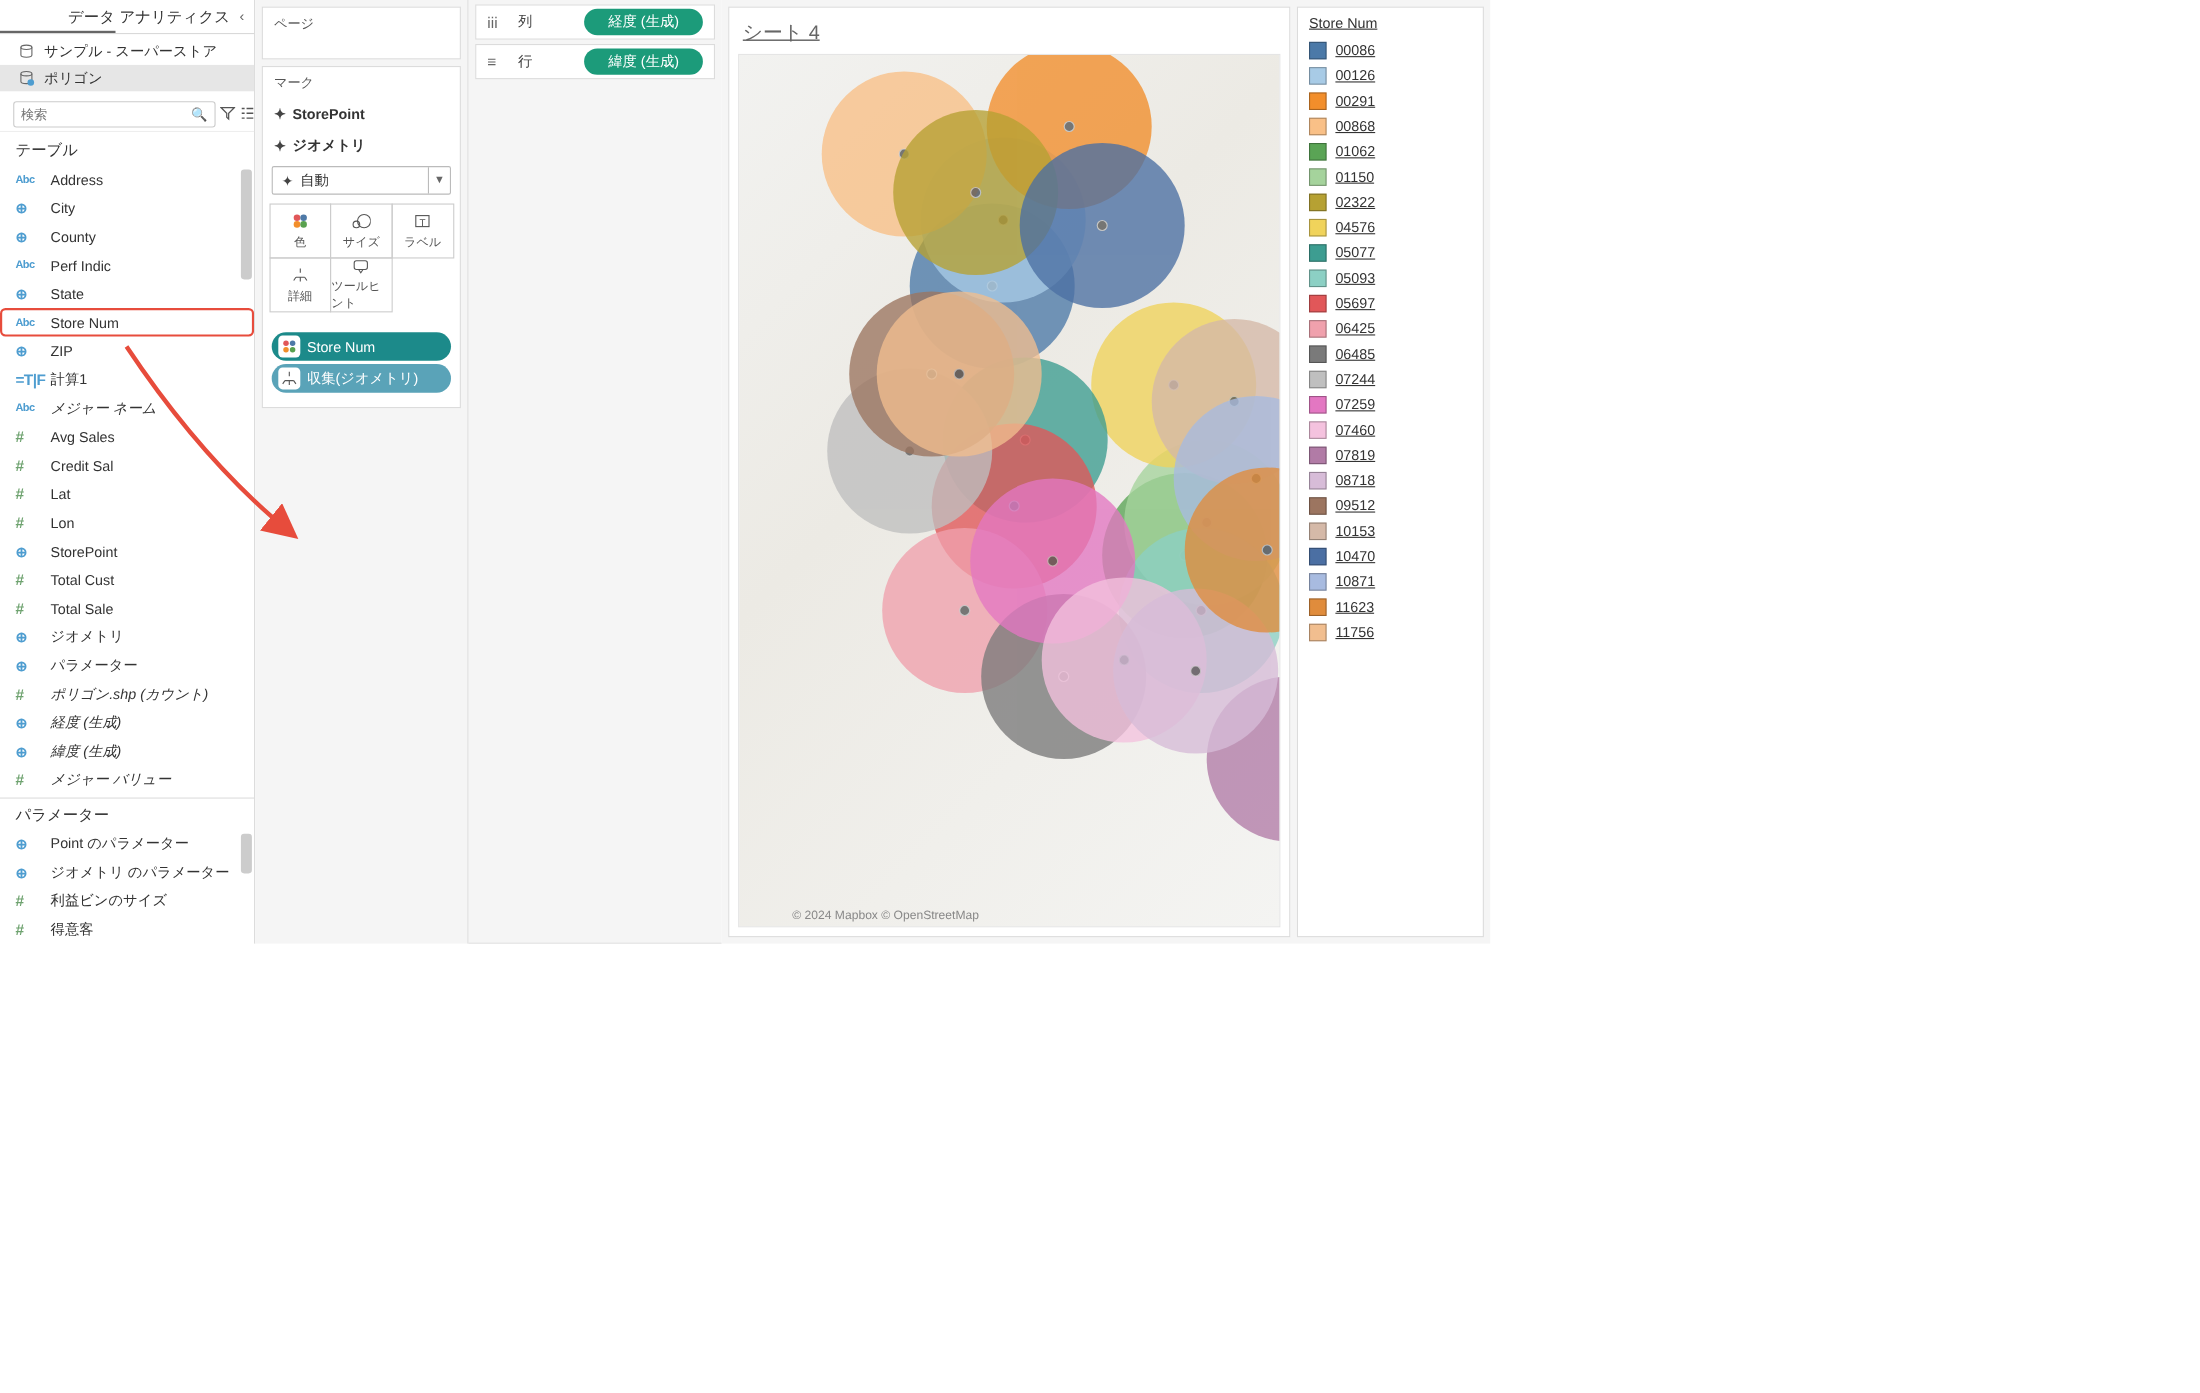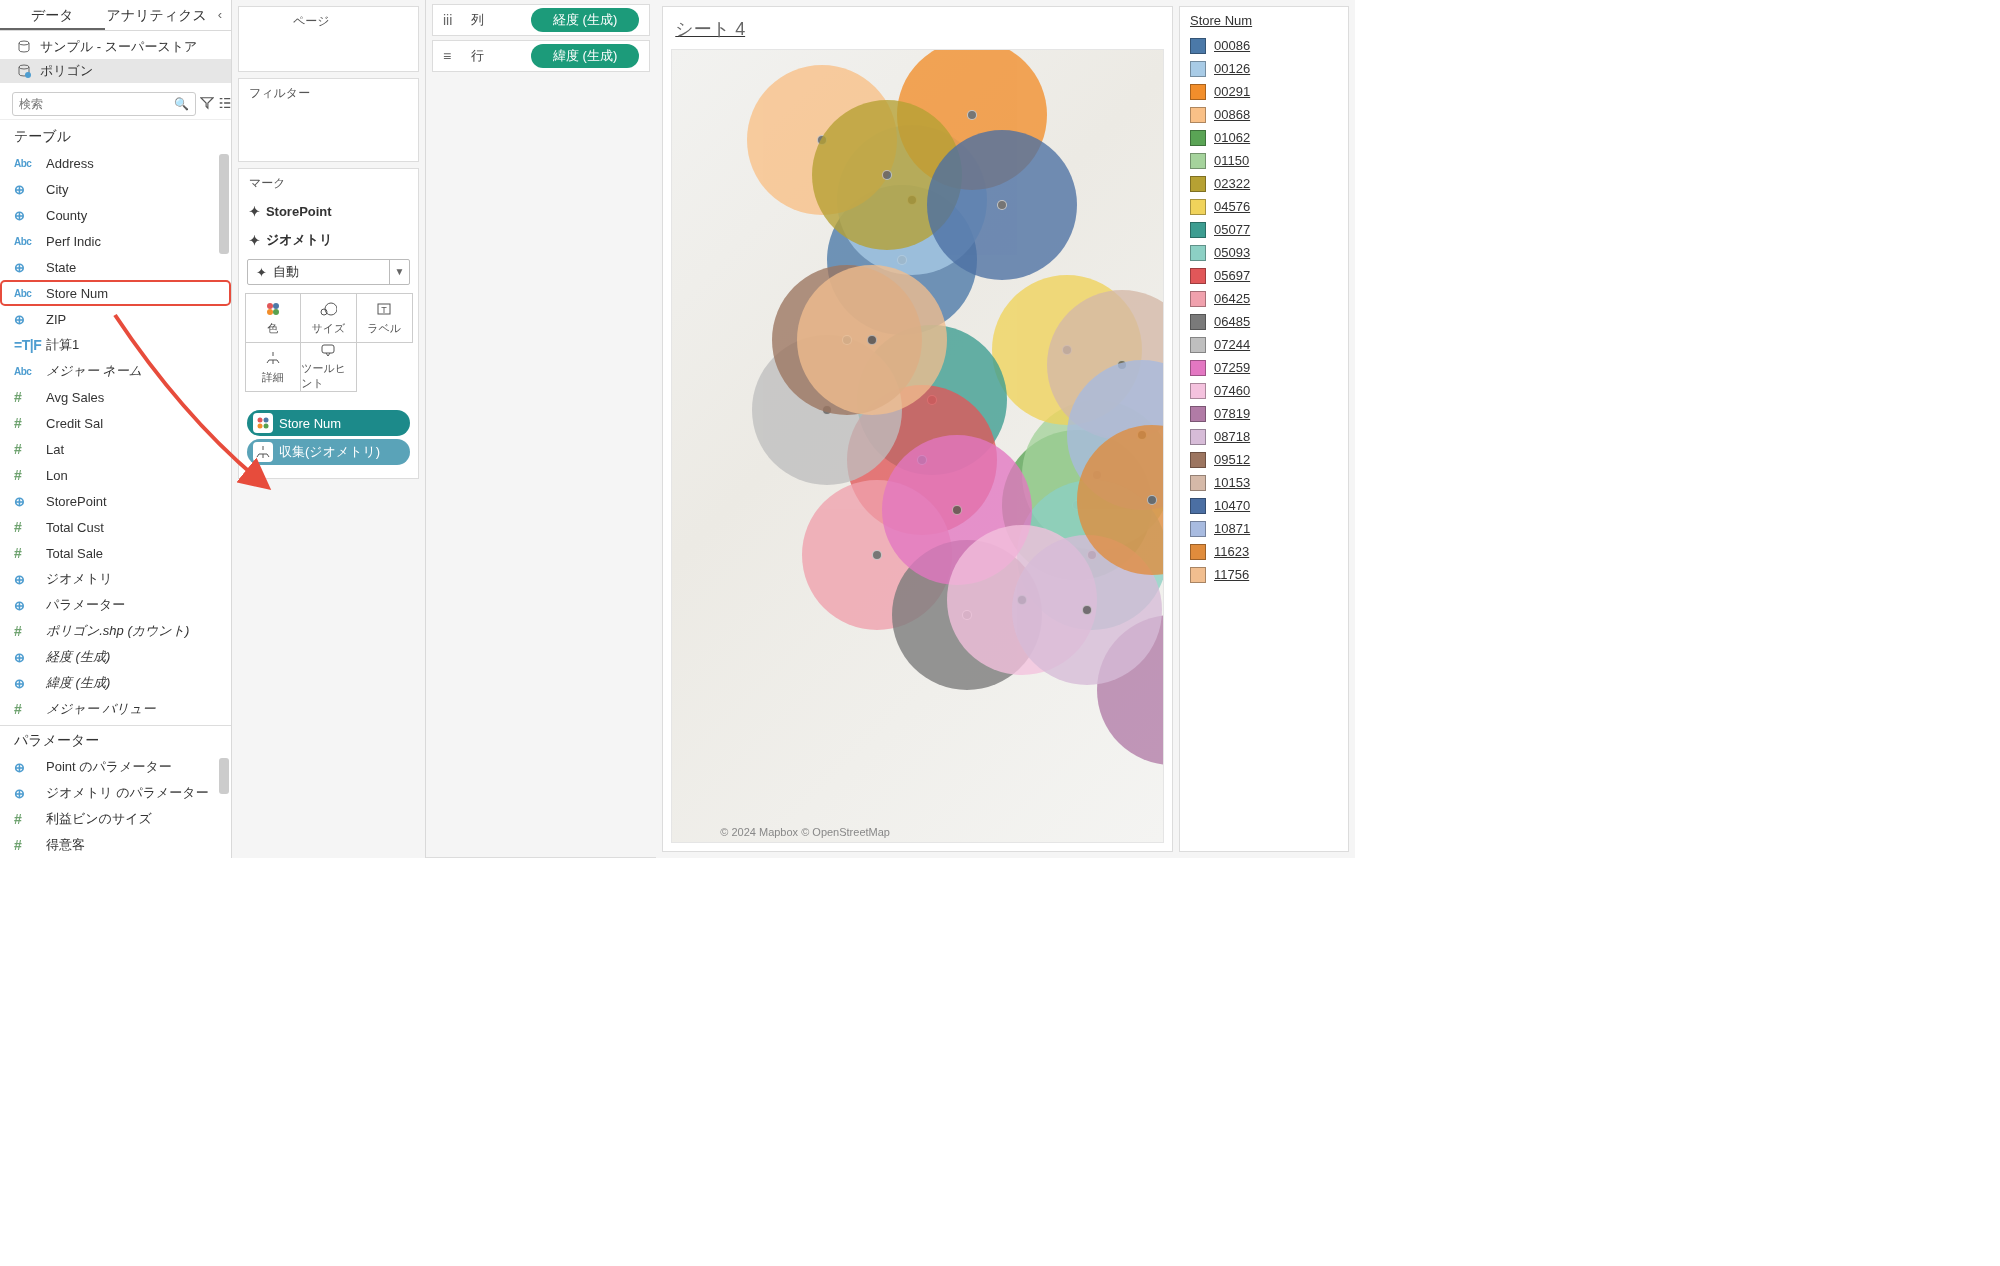--- a/index.html
+++ b/index.html
@@ -2,21 +2,21 @@
 <html><head>
 <meta charset="utf-8">
 <style>
   * { box-sizing: border-box; margin: 0; padding: 0; font-family: "Yu Gothic UI", "Segoe UI", sans-serif; }
   body { background: #fff; font-size: 13px; color: #333; overflow: hidden; width: 1355px; height: 858px; }
   .app { display: flex; height: 100%; }
 
   
   .sidepanel { width: 232px; border-right: 1px solid #d9d9d9; display: flex; flex-direction: column; }
   .tabs { display: flex; border-bottom: 1px solid #d9d9d9; height: 31px; }
-  .tab { flex: 1; text-align: center; line-height: 30px; font-size: 14px; cursor: pointer; }
+  .tab { flex: 1; text-align: right; line-height: 30px; font-size: 14px; cursor: pointer; }
   .tab.active { border-bottom: 2px solid #666; font-weight: 500; }
   .tabs .collapse { width: 22px; text-align: center; line-height: 30px; color: #666; cursor: pointer; }
 
   .ds-list { padding: 4px 0; }
   .ds-item { display: flex; align-items: center; padding: 3px 16px; gap: 8px; cursor: pointer; }
   .ds-item.selected { background: #e6e6e6; }
   .ds-icon { width: 16px; height: 16px; flex-shrink: 0; }
 
   .search-row { display: flex; align-items: center; gap: 4px; padding: 5px 12px 3px; border-bottom: 1px solid #eee; }
   .search-box { flex: 1; display: flex; align-items: center; border: 1px solid #ccc; border-radius: 3px; height: 24px; padding: 0 6px; }
@@ -238,25 +238,22 @@
           </div>
           <div class="field-item">
             <span class="field-icon hash">#</span>
             <span class="field-label">得意客</span>
           </div>
         </div>
     </div>
   </div>
 
   <div class="cards">
-    <div class="card" style="height:66px;padding-left:44px;">
+    <div class="card" style="height:48px;">
       <div class="card-title">ページ</div>
-    </div>
-    <div class="card" style="height:84px;">
-      <div class="card-title">フィルター</div>
     </div>
     <div class="card">
       <div class="marks-title">マーク</div>
       <div class="marks-sub">
         <span class="geo-icon">✦</span>
         <span>StorePoint</span>
       </div>
       <div class="marks-sub">
         <span class="geo-icon">✦</span>
         <span>ジオメトリ</span>

